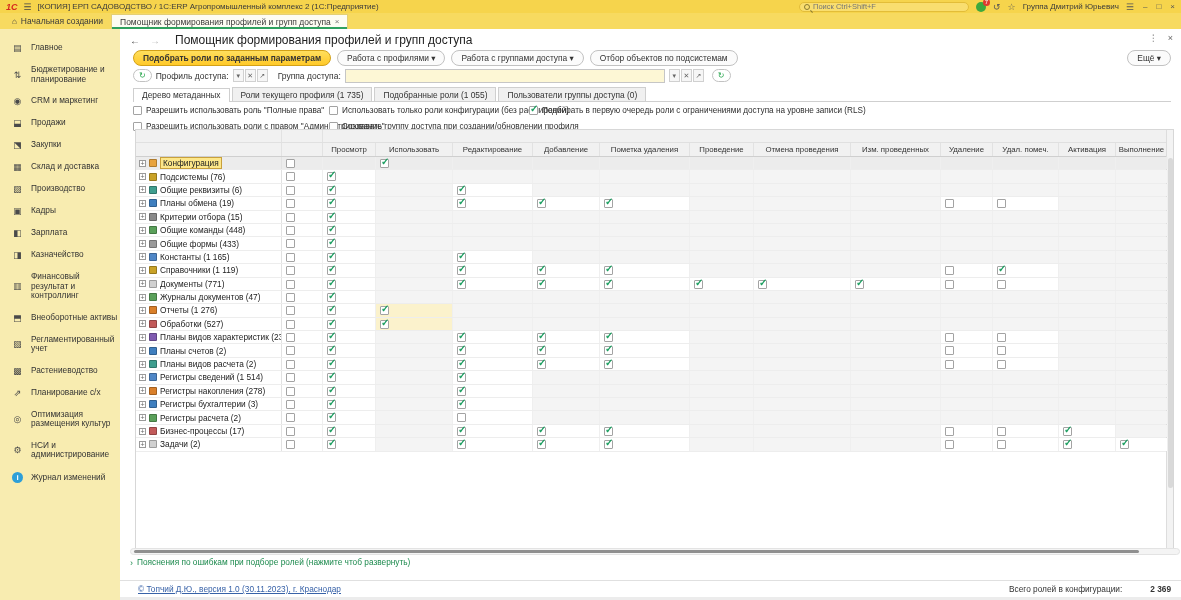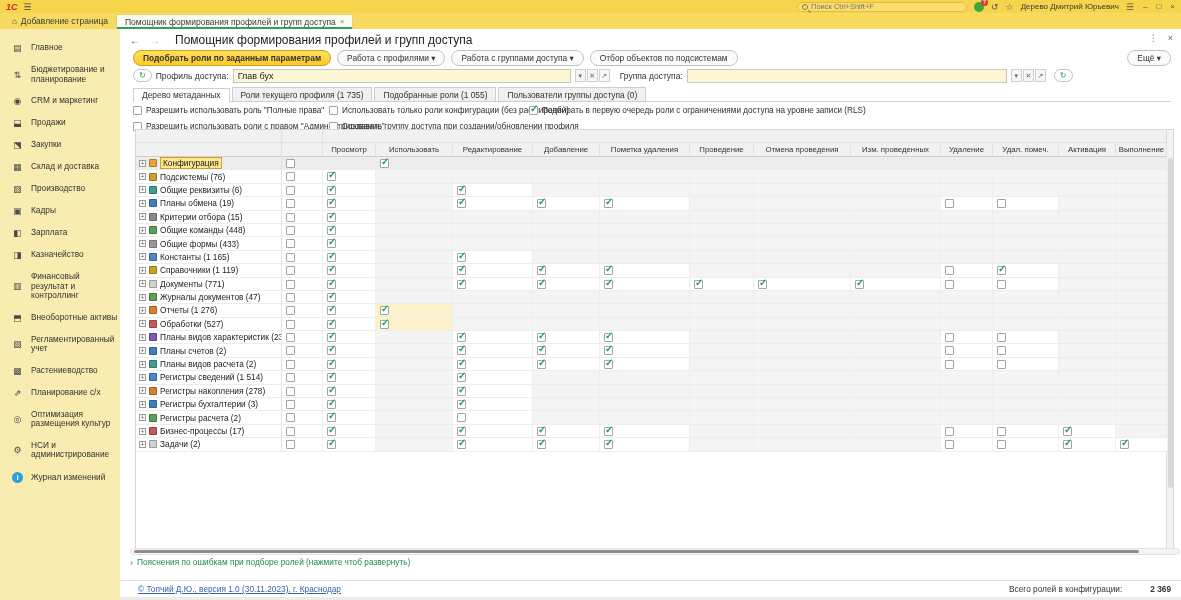--- a/index.html
+++ b/index.html
@@ -130,42 +130,43 @@
   .totals { margin-left:auto; display:flex; gap:28px; color:#333; }
   .totals b { font-weight:bold; }
   .bottom-strip { position:absolute; left:0; right:0; bottom:0; height:3px; background:#ececec; }
 </style>
 </head>
 <body>
 
 <div class="titlebar">
   <span class="logo">1С</span>
   <span class="burger">☰</span>
+  <span class="wtitle">[КОПИЯ] ЕРП САДОВОДСТВО / 1С:ERP Агропромышленный комплекс 2  (1С:Предприятие)</span>
   <div class="tb-right">
     <div class="searchbox">
       <span class="mag"></span>
       <input placeholder="Поиск Ctrl+Shift+F" style="">
     </div>
     <span class="notif">
         <span class="badge">7</span>
       </span>
     <span class="tbico">↺</span>
     <span class="tbico">☆</span>
-    <span class="uname">Дерево Дмитрий Юрьевич</span>
+    <span class="uname">Группа Дмитрий Юрьевич</span>
     <span class="tbico">☰</span>
     <span class="winctl">–</span>
     <span class="winctl">□</span>
     <span class="winctl">×</span>
   </div>
 </div>
 
 <div class="tabbar">
   <div class="ptab">
     <span class="homeico">⌂</span>
-    <span>Добавление страница</span>
+    <span>Начальная создании</span>
   </div>
   <div class="ptab active">
     <span>Помощник формирования профилей и групп доступа</span>
     <span class="tabclose">×</span>
   </div>
 </div>
 
 <div class="app">
 
   <div class="sidebar" id="sidebar">
@@ -258,21 +259,20 @@
         <button class="pill accent">Подобрать роли по заданным параметрам</button>
         <button class="pill">Работа с профилями ▾</button>
         <button class="pill">Работа с группами доступа ▾</button>
         <button class="pill">Отбор объектов  по подсистемам</button>
       </div>
     <button class="pill more-btn"><span>Ещё</span> ▾</button>
 
     <div class="field-row">
       <button class="roundbtn">↻</button>
       <span class="flabel">Профиль доступа:</span>
-      <input class="field" style="width: 338px;" value="Глав бух">
       <span class="fbtns">
         <span class="fbtn">▾</span>
         <span class="fbtn">✕</span>
         <span class="fbtn">↗</span>
       </span>
       <span class="flabel" style="margin-left:6px">Группа доступа:</span>
       <input class="field" style="width: 320px;" value="">
       <span class="fbtns">
         <span class="fbtn">▾</span>
         <span class="fbtn">✕</span>

